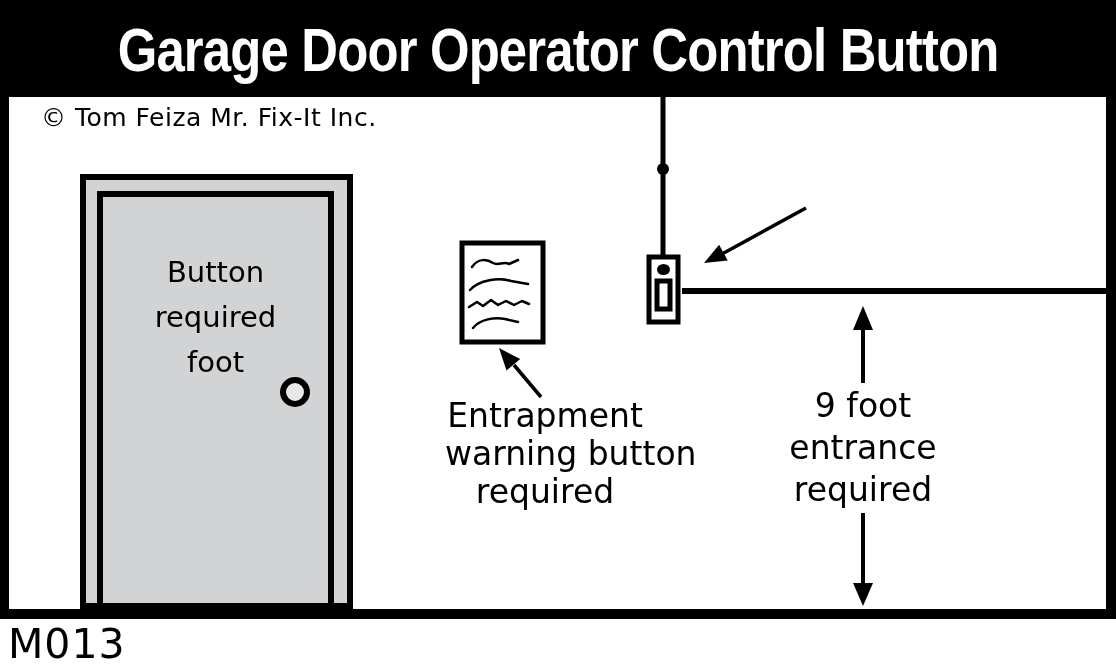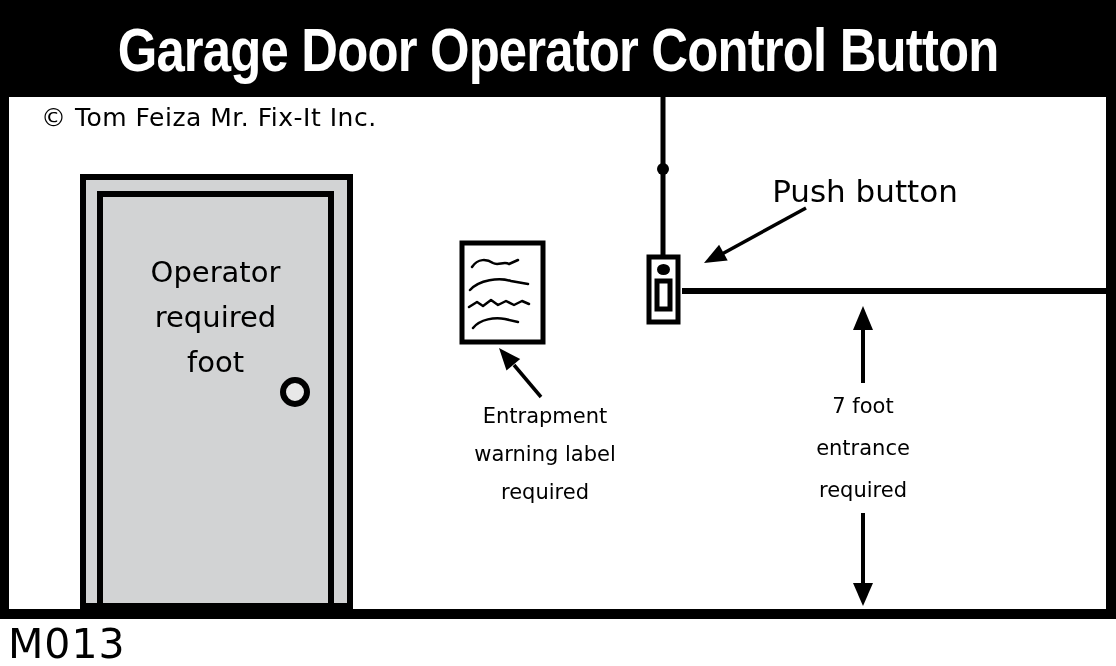--- a/index.html
+++ b/index.html
@@ -54,21 +54,21 @@
     text-align: center; font-size: 29px; line-height: 45px;
   }
   .knob {
     position: absolute; left: 280px; top: 377px; width: 30px; height: 30px;
     border-radius: 50%; border: 6px solid #000000; background: #e8e8e8;
     box-sizing: border-box;
   }
   
   .linework { position: absolute; left: 0; top: 0; }
   
-  .annotation { position: absolute; text-align: center; font-size: 21px; }
+  .annotation { position: absolute; text-align: center; font-size: 33px; }
   .push-label      { left: 765px; top: 173px; width: 200px; font-size: 31px; white-space: nowrap; }
   .entrapment-label{ left: 445px; top: 397px; width: 200px; line-height: 38px; white-space: nowrap; }
   .height-label    { left: 763px; top: 385px; width: 200px; line-height: 42px; white-space: nowrap; }
   
   .figure-id {
     position: absolute; left: 8px; top: 620px;
     font-size: 41px; letter-spacing: 1px;
   }
 </style>
 </head>
@@ -82,21 +82,21 @@
 
   <div class="border-left"></div>
   <div class="border-right"></div>
   <div class="floor"></div>
 
   <div class="copyright">© Tom Feiza Mr. Fix-It Inc.</div>
 
   <div class="door-outer"></div>
   <div class="door-inner"></div>
   <div class="door-label">
-    <div>Operator</div>
+    <div>Button</div>
     <div>required</div>
     <div>foot</div>
   </div>
   <div class="knob"></div>
 
   <svg class="linework" width="1116" height="666" viewBox="0 0 1116 666">
 
     <line x1="663" y1="97" x2="663" y2="259" stroke="#000" stroke-width="5"></line>
     <circle cx="663" cy="169" r="6" fill="#000"></circle>
 
@@ -117,28 +117,27 @@
 
     <line x1="541" y1="397" x2="514" y2="365" stroke="#000" stroke-width="3.5"></line>
     <polygon points="499,348 520.2,358.9 506.5,370.6" fill="#000"></polygon>
 
     <line x1="863" y1="327" x2="863" y2="383" stroke="#000" stroke-width="4"></line>
     <polygon points="863,306 853,330 873,330" fill="#000"></polygon>
     <line x1="863" y1="513" x2="863" y2="586" stroke="#000" stroke-width="4"></line>
     <polygon points="863,606 853,583 873,583" fill="#000"></polygon>
   </svg>
 
-  <div class="annotation push-label">Push button</div>
 
   <div class="annotation entrapment-label">
     <div>Entrapment</div>
-    <div>warning label</div>
+    <div>warning button</div>
     <div>required</div>
   </div>
 
   <div class="annotation height-label">
-    <div>7 foot</div>
+    <div>9 foot</div>
     <div>entrance</div>
     <div>required</div>
   </div>
 
   <div class="figure-id">M013</div>
 </div>
 
 </body></html>

